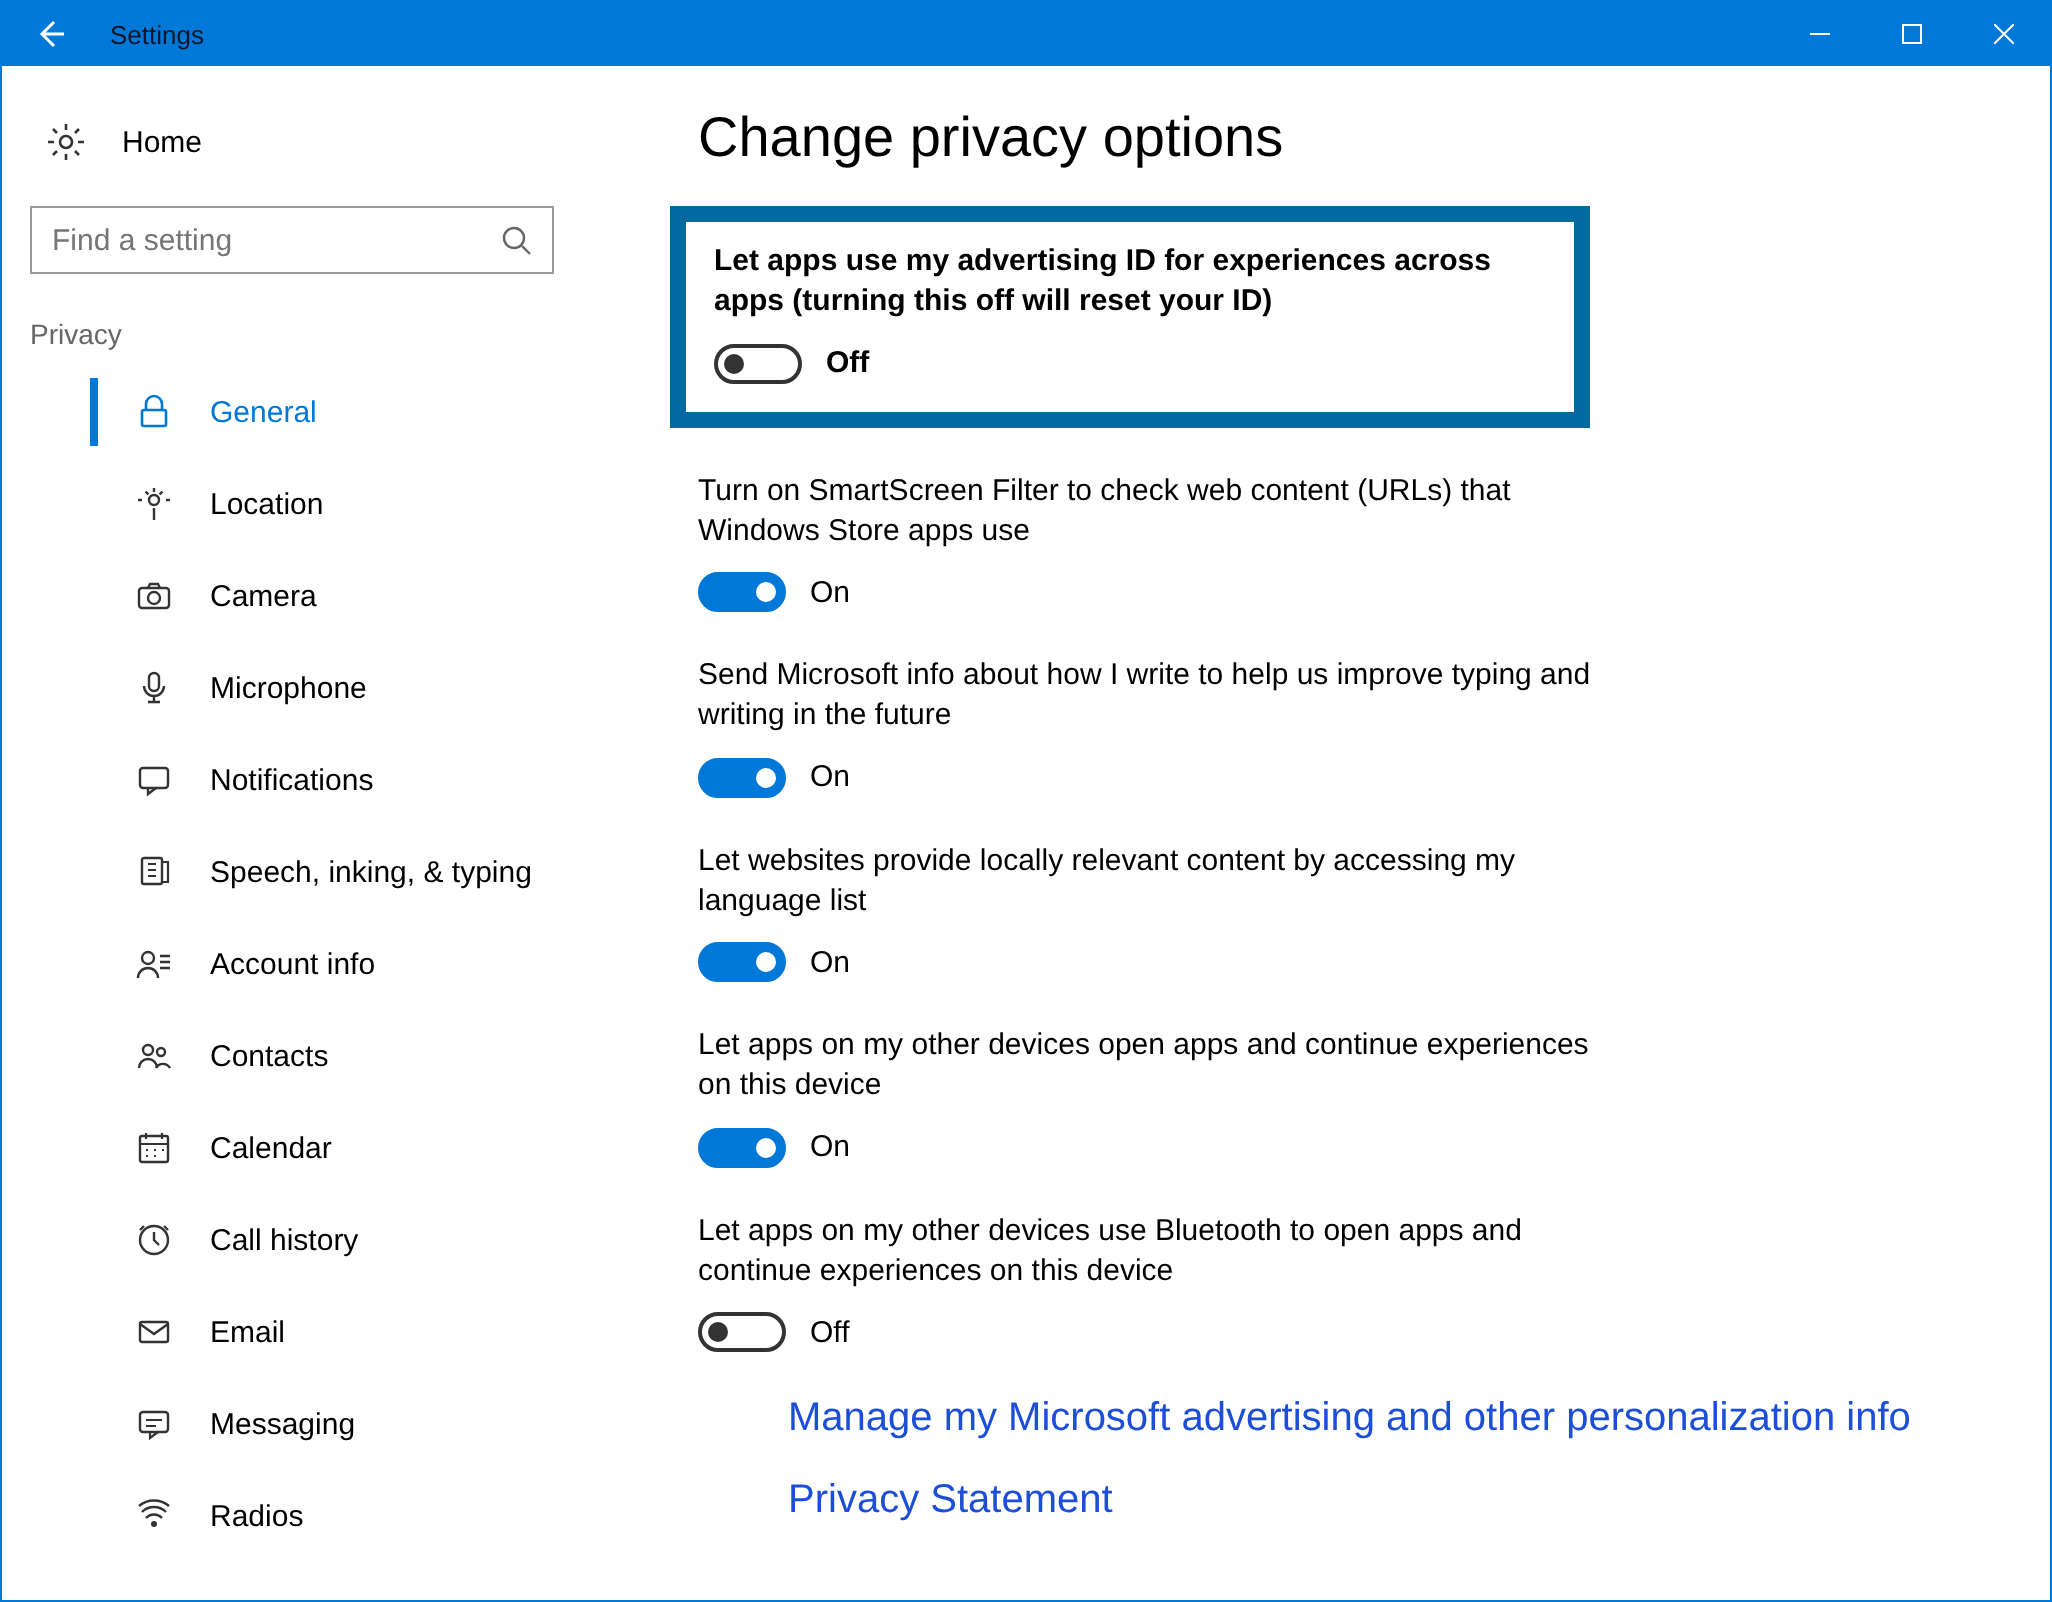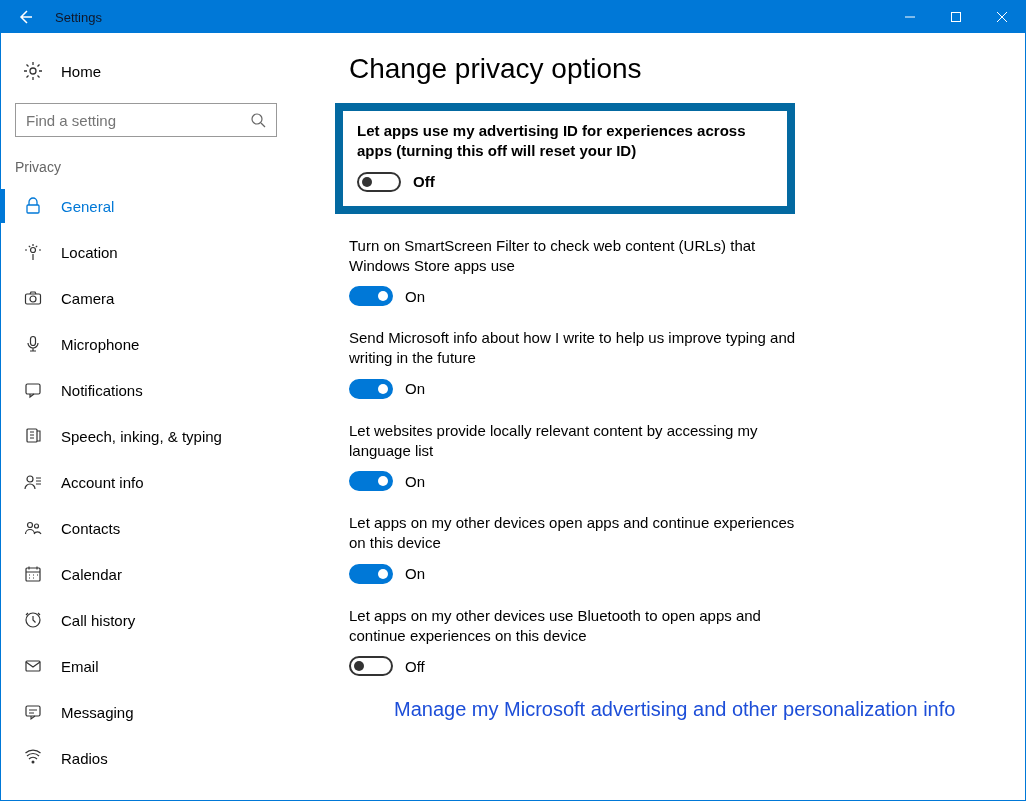--- a/index.html
+++ b/index.html
@@ -16,21 +16,21 @@
   .body { flex: 1; display: flex; overflow: hidden; }
   
   .sidebar { width: 322px; padding-top: 18px; display: flex; flex-direction: column; }
   .home-row { display: flex; align-items: center; height: 40px; padding-left: 22px; cursor: pointer; }
   .home-row .label { font-size: 15px; color: #000; margin-left: 18px; }
   .search-wrap { padding: 12px 14px 10px 14px; }
   .search-box { width: 262px; height: 34px; border: 1px solid #999; display: flex; align-items: center; padding: 0 10px; }
   .search-box input { border: none; outline: none; flex: 1; font-size: 15px; color: #666; background: transparent; }
   .section-label { padding: 12px 14px 8px 14px; font-size: 14px; color: #666; }
   .nav { flex: 1; overflow-y: auto; }
-  .nav-item { position: relative; display: flex; align-items: center; height: 46px; padding-left: 22px; cursor: pointer; }
+  .nav-item { position: relative; display: flex; align-items: center; height: 46px; padding-left: 22px; cursor: pointer; margin-left: 44px; }
   .nav-item .icon { width: 20px; display: flex; align-items: center; justify-content: center; color: #333; }
   .nav-item .label { margin-left: 18px; font-size: 15px; color: #000; }
   .nav-item.active::before { content: ""; position: absolute; left: 0; top: 6px; bottom: 6px; width: 4px; background: #0078d7; }
   .nav-item.active .label, .nav-item.active .icon { color: #0078d7; }
   
   .main { flex: 1; padding: 20px 30px 20px 26px; overflow-y: auto; }
   .page-title { font-size: 28px; font-weight: 400; color: #000; margin-bottom: 18px; }
   .setting { margin-bottom: 22px; max-width: 450px; }
   .setting-desc { font-size: 15px; color: #000; line-height: 1.35; margin-bottom: 10px; }
   .toggle-row { display: flex; align-items: center; }
@@ -279,16 +279,17 @@
             <div class="toggle-row">
               <div class="toggle off">
                 <div class="knob"></div>
               </div>
               <span class="toggle-label">Off</span>
             </div>
           </div>
         </div>
       <div id="links-list">
           <a class="link">Manage my Microsoft advertising and other personalization info</a>
+          <a class="link">Privacy Statement</a>
         </div>
     </div>
   </div>
 </div>
 
 </body></html>

